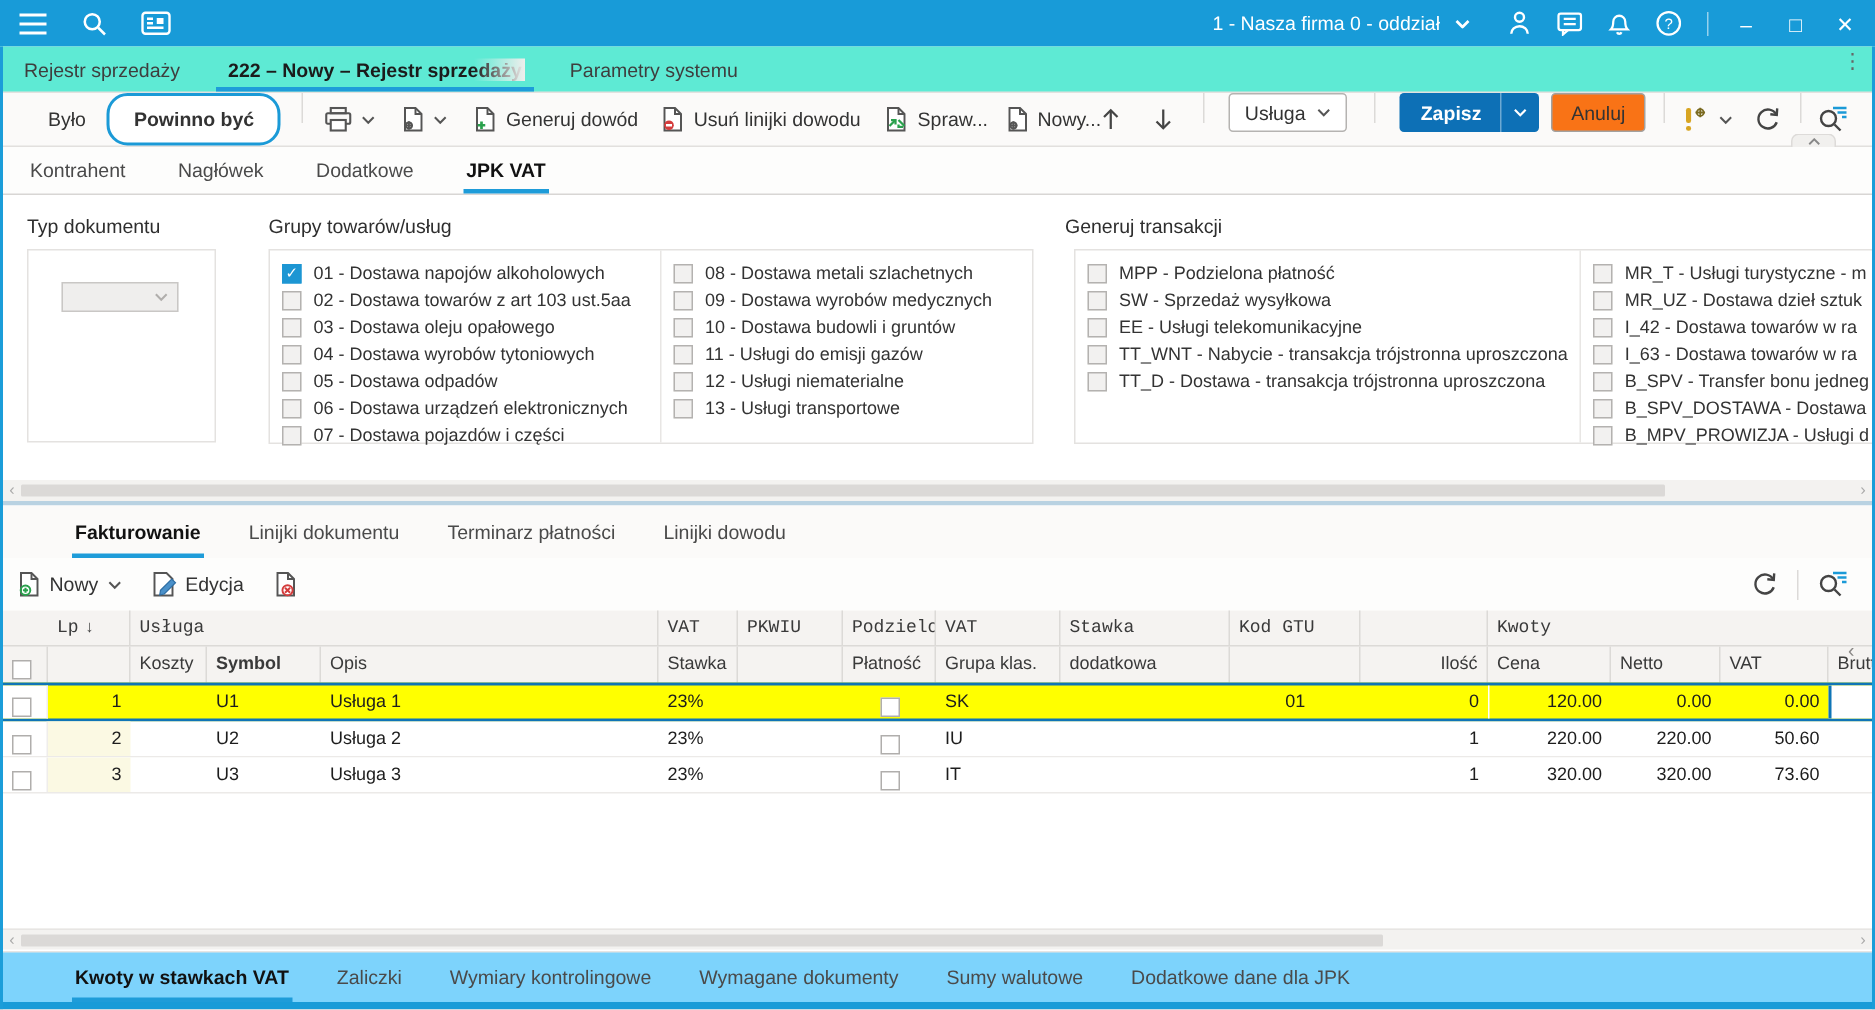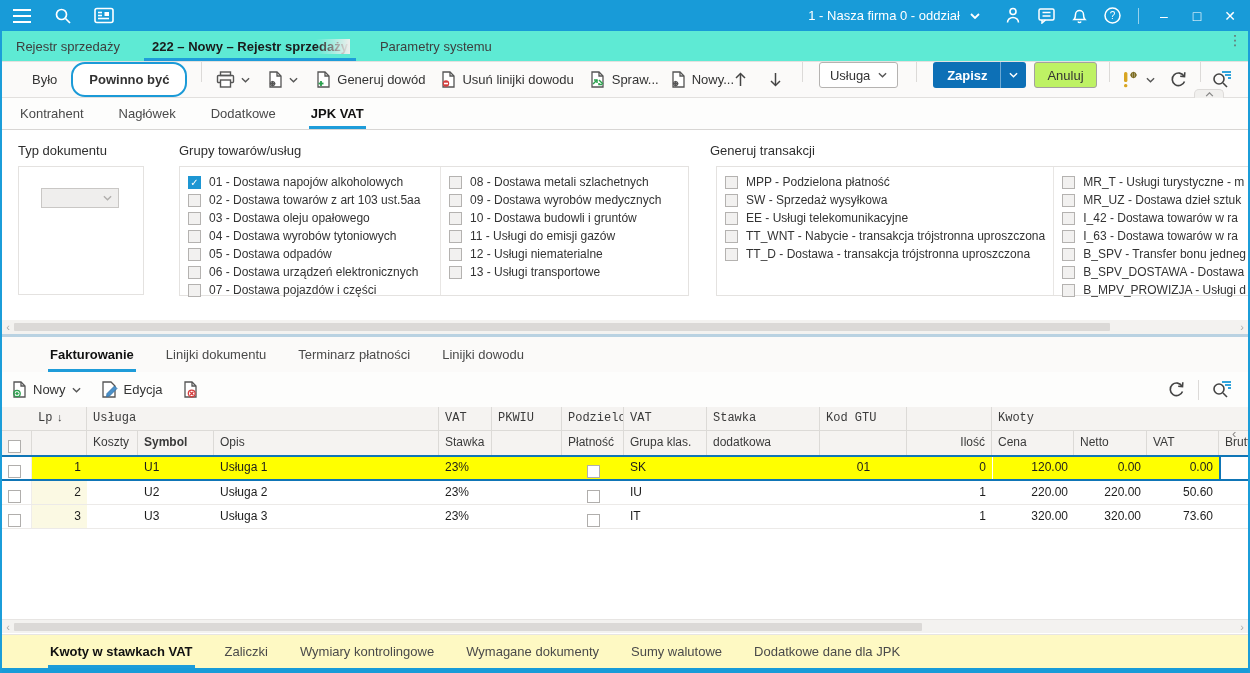--- a/index.html
+++ b/index.html
@@ -38,21 +38,21 @@
   .pill { margin-left:4px; border:2px solid #1b9ad7; border-radius:14px; padding:4px 16px; font-weight:bold; background:#fff; }
   .vsep { width:1px; height:20px; background:#dcdad8; }
   .chev { color:#555; display:flex; }
   .arrowbtn { display:flex; }
   .btn-box { border:1px solid #b5b3b1; border-radius:3px; background:#fff; height:26px; display:flex;
              align-items:center; gap:8px; padding:0 10px; }
   .btn-save { background:#0d70b6; color:#fff; font-weight:bold; border-radius:3px; height:26px;
               display:flex; align-items:center; }
   .btn-save .main { padding:0 12px 0 14px; }
   .btn-save .dd { border-left:1px solid rgba(255,255,255,.4); padding:0 8px; height:100%; display:flex; align-items:center; }
-  .btn-cancel { border:1px solid #a3a19f; border-radius:3px; background:#bef264; height:26px; width:80px;
+  .btn-cancel { border:1px solid #a3a19f; border-radius:3px; background:#f97316; height:26px; width:80px;
                 display:flex; align-items:center; justify-content:center; }
   .collapse-pill { position:absolute; left:1194px; top:89px; width:30px; height:9px; background:#f1f0ee;
                    border:1px solid #dddbd9; border-bottom:none; border-radius:5px 5px 0 0;
                    display:flex; align-items:center; justify-content:center; }
 
   
   .subtabs { position:absolute; left:2px; top:98px; width:1246px; height:32px; background:#fdfdfc;
              border-bottom:1px solid #d8d6d4; display:flex; align-items:stretch; gap:35px; padding-left:18px; }
   .stab { position:relative; display:flex; align-items:center; color:#4a4a4a; cursor:default; }
   .stab.active { font-weight:bold; color:#111; }
@@ -114,21 +114,21 @@
   .trow.selected .c-cena { border-left:1px solid #fff; }
   .trow.selected .c-brutto { background:#fff; border-left:2px solid #0f75b6; }
   .trow.selected .c-sel { background:#fff; border-right:1px solid #efedeb; }
   .cb { display:inline-block; width:13px; height:13px; border:1px solid #b0aeac; background:#fff;
         vertical-align:middle; margin-top:-3px; font-size:10px; line-height:11px; text-align:center; color:#fff; }
   .sortarrow { font-size:11px; color:#444; margin-left:4px; }
   .panel-chev { position:absolute; left:1232px; top:426px; color:#8a8886; font-size:13px; }
   .grip { position:absolute; left:628px; top:634px; color:#b5b3b1; font-size:11px; letter-spacing:1px; line-height:4px; }
 
   
-  .bottabs { position:absolute; left:2px; top:634px; width:1246px; height:34px; background:#fef9c3;
+  .bottabs { position:absolute; left:2px; top:634px; width:1246px; height:34px; background:#7dd3fc;
              border-top:1px solid #e7e5e3; display:flex; align-items:stretch; gap:32px; padding-left:48px; }
   .bot-dots { position:absolute; left:16px; top:645px; color:#555; font-size:13px; line-height:5px; }
   .bottombar { position:absolute; left:0; top:668px; width:1250px; height:5px; background:#189bd8; }
   .edge-l, .edge-r { position:absolute; top:31px; bottom:0; width:2px; background:#1b9dd9; }
   .edge-l { left:0; } .edge-r { right:0; }
 
   svg { display:block; }
   .icon { display:inline-flex; align-items:center; justify-content:center; }
 </style>
 </head>

